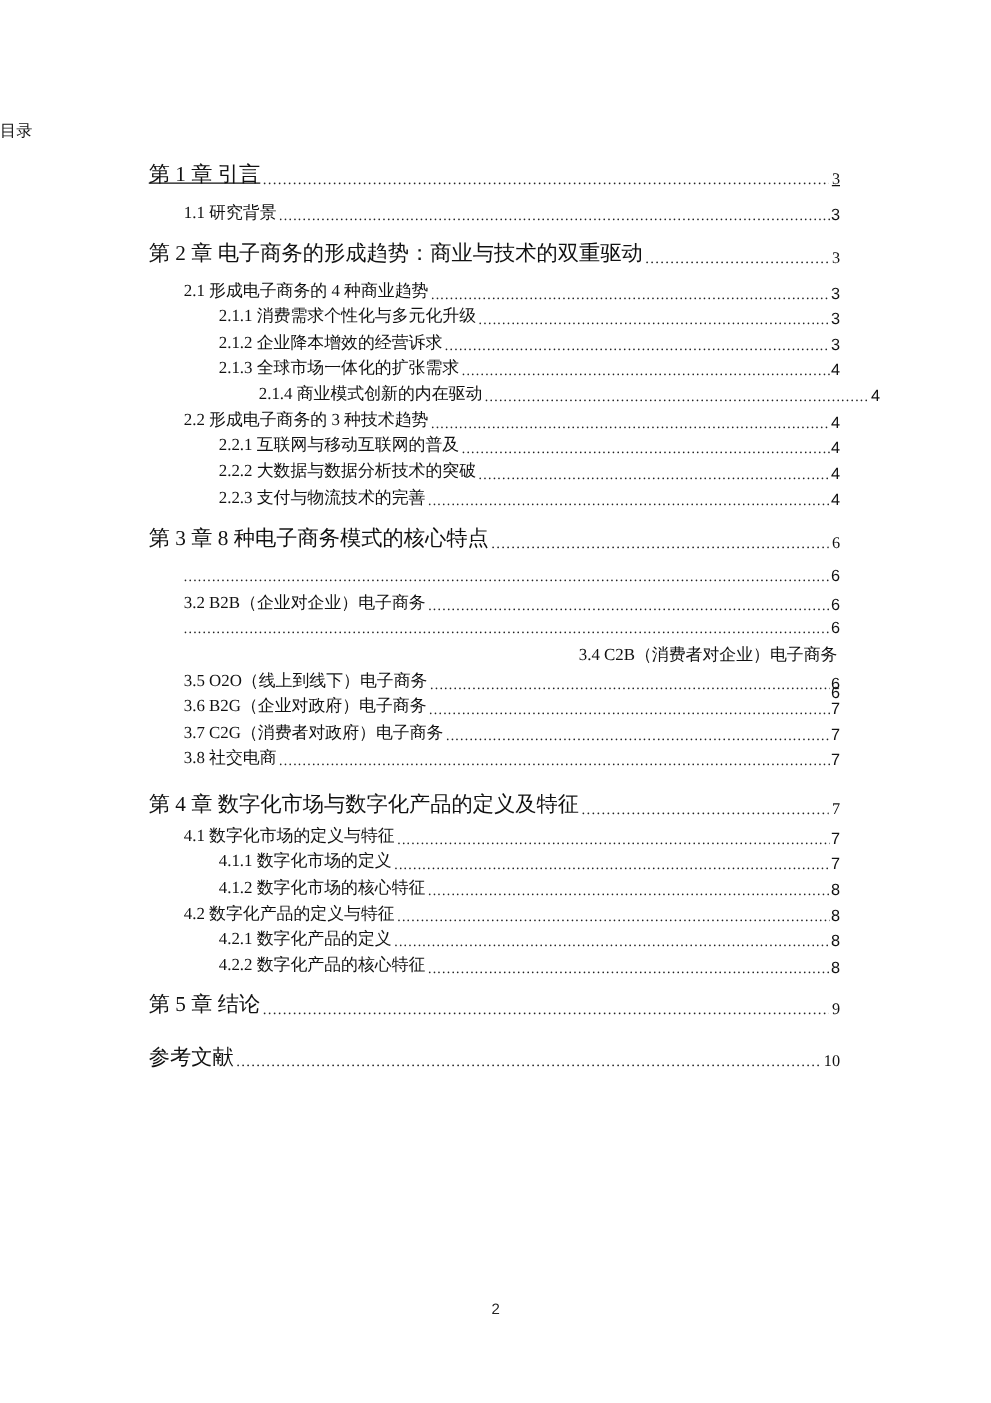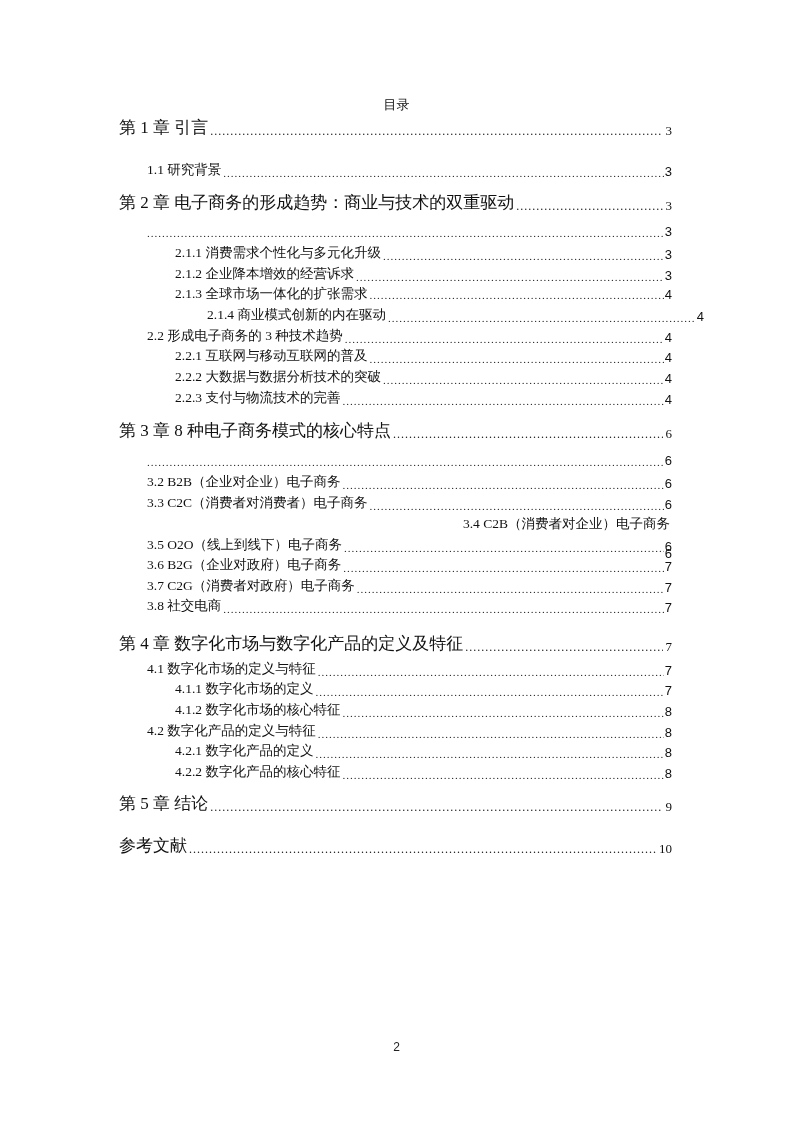--- a/index.html
+++ b/index.html
@@ -1,18 +1,18 @@
 <!DOCTYPE html>
 <html><head>
 <meta charset="utf-8">
 <style>
   html, body { margin: 0; padding: 0; background: #ffffff; }
   body { width: 793px; height: 1122px; position: relative; overflow: hidden;
          font-family: "Liberation Serif", "DejaVu Serif", serif; color: #111; }
-  .title { position: absolute; top: 96px; left: 0; width: 793px; text-align: center;
+  .title { position: absolute; top: 96px; left: 0; width: 793px; 
            font-size: 13px; }
   .toc-line { position: absolute; left: 0; right: 0; display: flex; align-items: flex-end;
               white-space: nowrap; }
   .toc-line .label { flex: 0 0 auto; padding-right: 2px; }
   .toc-line .dots { flex: 1 1 auto; overflow: hidden; position: relative; height: 1em; }
   .toc-line .dots::after { content: "........................................................................................................................................................................................................................................................................"; 
                            position: absolute; left: 0; bottom: 0; letter-spacing: 1px; color: #222; }
   .toc-line .page { flex: 0 0 auto; padding-left: 1px; font-family: "Liberation Sans", "DejaVu Sans", sans-serif; }
   .lvl-ch { font-size: 17px; left: 119px; width: 553px; }
   .lvl-ch .dots { font-size: 12px; height: 14px; }
@@ -25,50 +25,51 @@
   .lvl-2 .page { font-size: 13px; }
   .pagenum { position: absolute; top: 1040px; left: 0; width: 793px; text-align: center;
              font-family: "Liberation Sans", "DejaVu Sans", sans-serif; font-size: 12px; color: #222; }
 </style>
 </head>
 <body>
 
 <div class="title">目录</div>
 
 <div id="toc">
-    <div class="toc-line lvl-ch" style="top: 116px;">
+    <div class="toc-line lvl-ch" style="top: 128px; text-decoration: underline;">
       <span class="label">第 1 章  引言</span>
       <span class="dots"></span>
       <span class="page">3</span>
     </div>
     <div class="toc-line lvl-1" style="top: 161px;">
       <span class="label">1.1  研究背景</span>
       <span class="dots"></span>
       <span class="page">3</span>
     </div>
     <div class="toc-line lvl-ch" style="top: 191px;">
       <span class="label">第 2 章  电子商务的形成趋势：商业与技术的双重驱动</span>
       <span class="dots"></span>
       <span class="page">3</span>
     </div>
     <div class="toc-line lvl-1" style="top: 224px;">
+      <span class="label">2.1  形成电子商务的 4 种商业趋势</span>
       <span class="dots"></span>
       <span class="page">3</span>
     </div>
     <div class="toc-line lvl-2" style="top: 244px;">
       <span class="label">2.1.1 消费需求个性化与多元化升级</span>
       <span class="dots"></span>
       <span class="page">3</span>
     </div>
     <div class="toc-line lvl-2" style="top: 265px;">
       <span class="label">2.1.2 企业降本增效的经营诉求</span>
       <span class="dots"></span>
       <span class="page">3</span>
     </div>
-    <div class="toc-line lvl-2" style="top: 285px; align-items: center;">
+    <div class="toc-line lvl-2" style="top: 285px;">
       <span class="label">2.1.3 全球市场一体化的扩张需求</span>
       <span class="dots"></span>
       <span class="page">4</span>
     </div>
     <div class="toc-line lvl-2" style="top: 306px; margin-left: 32px;">
       <span class="label">2.1.4 商业模式创新的内在驱动</span>
       <span class="dots"></span>
       <span class="page">4</span>
     </div>
     <div class="toc-line lvl-1" style="top: 327px;">
@@ -99,21 +100,20 @@
     <div class="toc-line lvl-1" style="top: 453px;">
       <span class="dots"></span>
       <span class="page">6</span>
     </div>
     <div class="toc-line lvl-1" style="top: 473px;">
       <span class="label">3.2  B2B（企业对企业）电子商务</span>
       <span class="dots"></span>
       <span class="page">6</span>
     </div>
     <div class="toc-line lvl-1" style="top: 494px;">
-      <span class="label">3.3  C2C（消费者对消费者）电子商务</span>
       <span class="dots"></span>
       <span class="page">6</span>
     </div>
     <div class="toc-line lvl-1" style="top: 515px; flex-direction: column;">
       <span class="label">3.4  C2B（消费者对企业）电子商务</span>
       <span class="dots"></span>
       <span class="page">6</span>
     </div>
     <div class="toc-line lvl-1" style="top: 536px;">
       <span class="label">3.5  O2O（线上到线下）电子商务</span>

